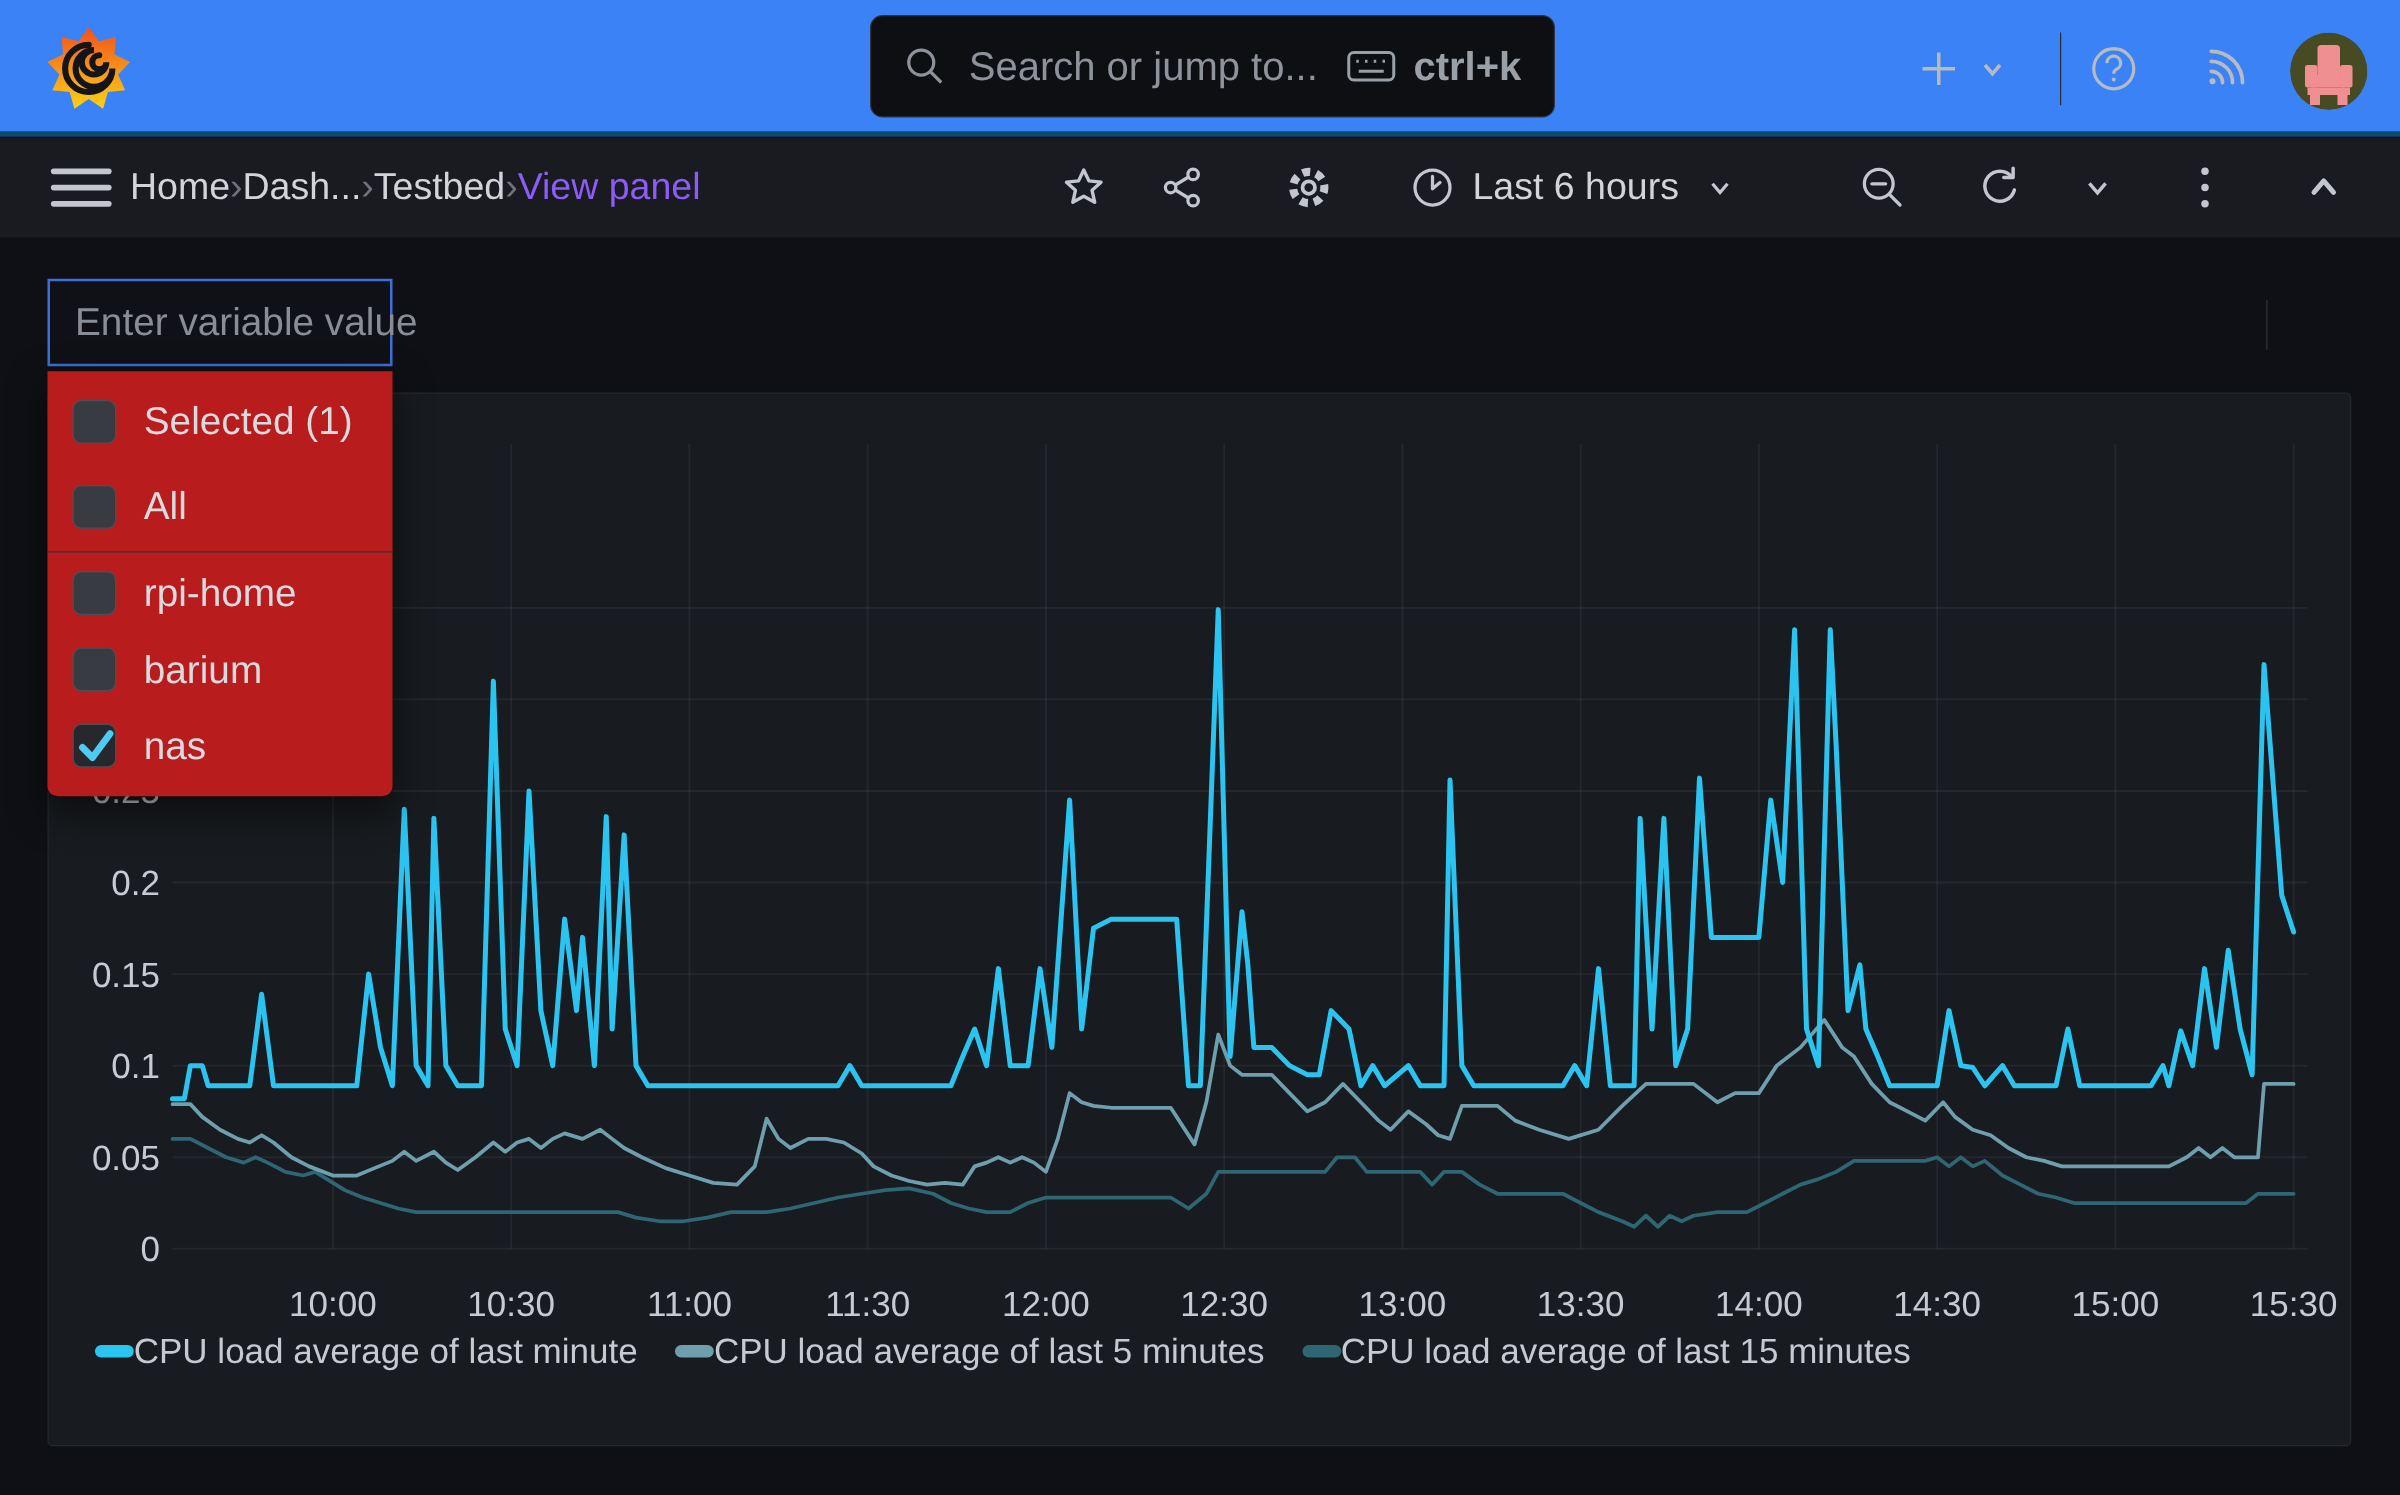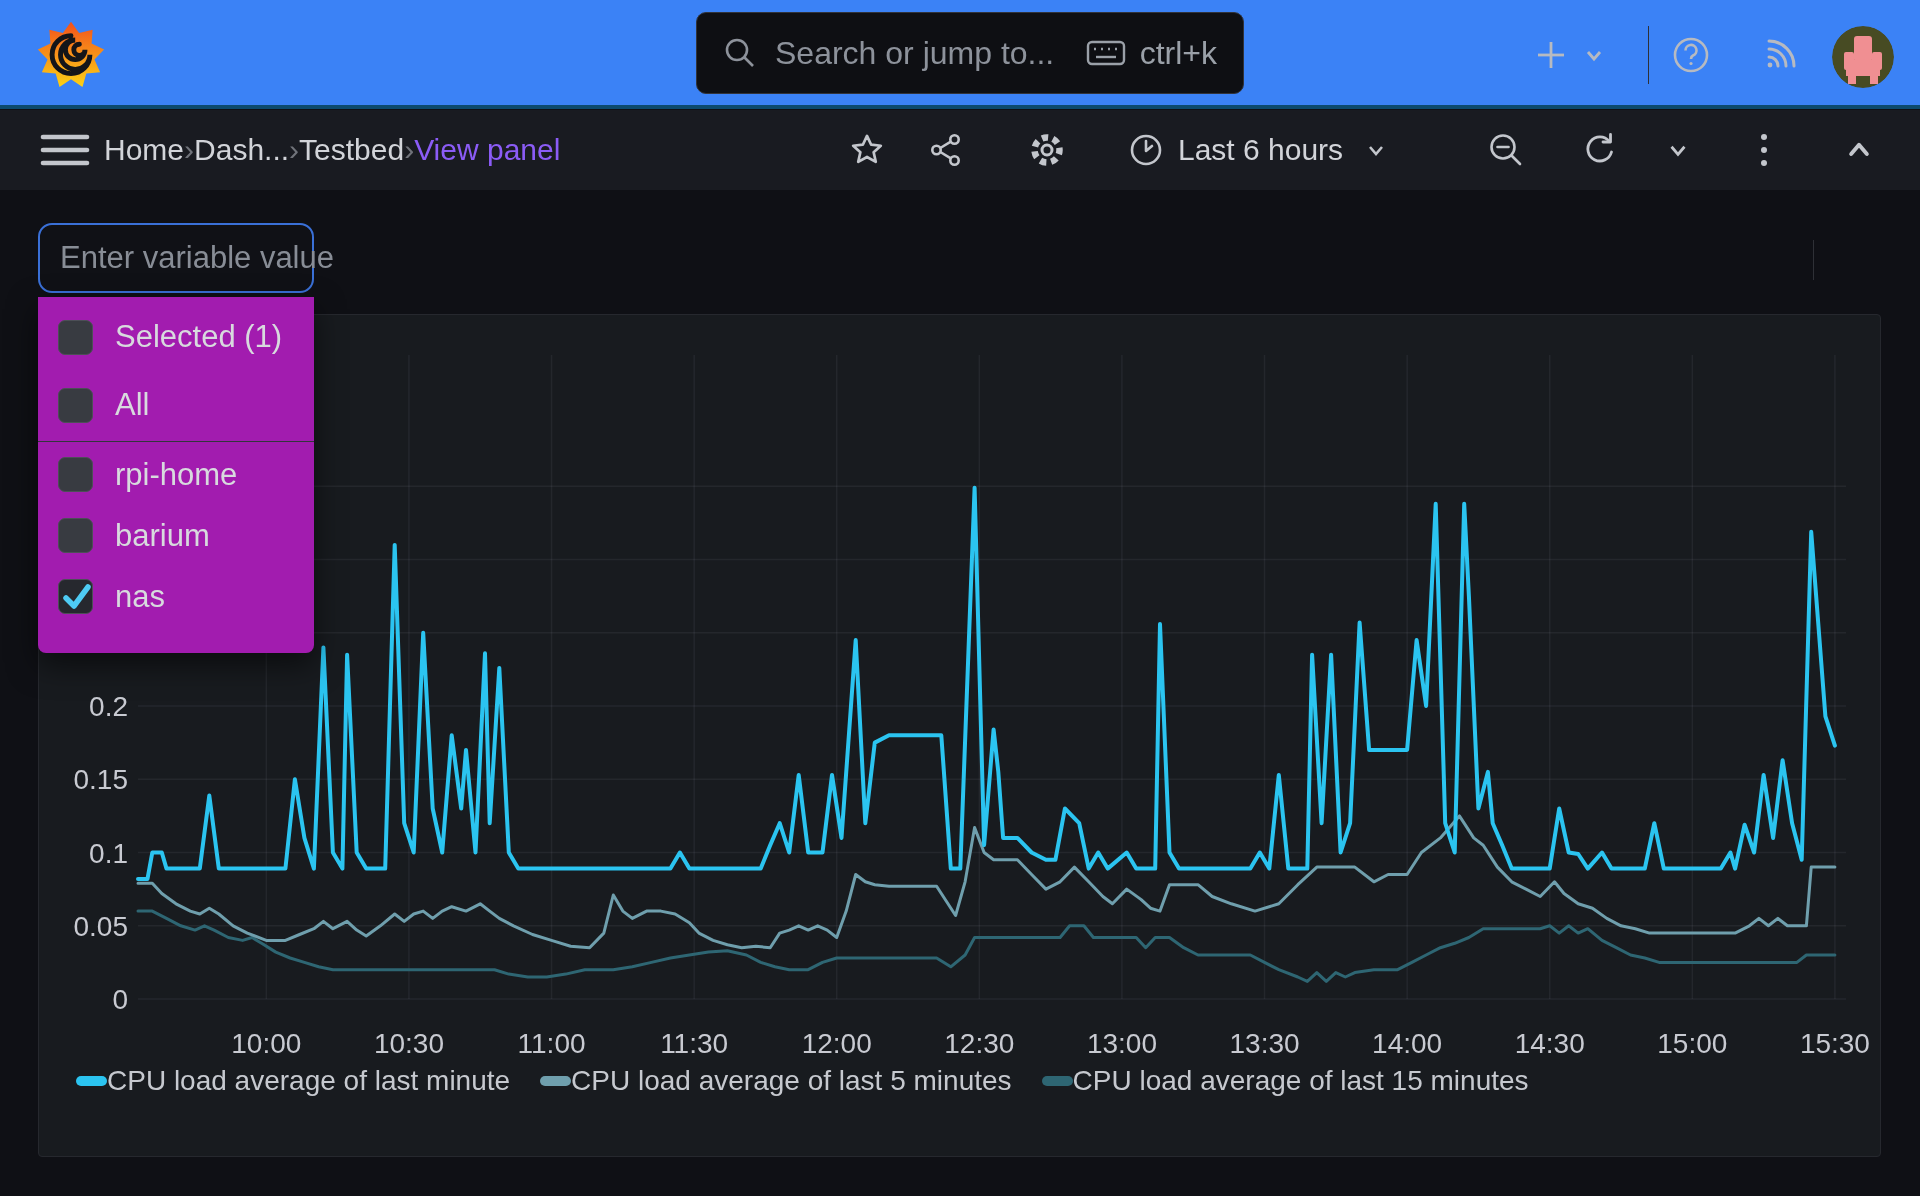--- a/index.html
+++ b/index.html
@@ -12,46 +12,46 @@
   .navbar { position:absolute; left:0; top:0; width:1920px; height:109px;
             background:#3b82f6; border-bottom:4px solid #0c4a6e; z-index:30; }
   .logo { position:absolute; left:36px; top:18px; width:70px; height:72px; }
   .searchbox { position:absolute; left:696px; top:12px; width:548px; height:82px;
                background:#0e0f13; border:1px solid #31333a; border-radius:10px;
                display:flex; align-items:center; font-size:32px; color:#8d929b; cursor:text; }
   .searchbox .mag { margin-left:26px; }
   .searchbox .ph { margin-left:18px; white-space:nowrap; }
   .searchbox .sp { flex:1; }
   .searchbox .kbd { margin-right:14px; }
-  .searchbox .sc { margin-right:26px; color:#9aa0a8; }
+  .searchbox .sc { margin-right:26px; color:#9aa0a8;font-weight:bold; }
   .nav-ic { position:absolute; top:0; height:109px; display:flex; align-items:center; cursor:pointer; }
   .vdiv { position:absolute; width:1px; background:#2e3036; }
   .avatar { position:absolute; left:1832px; top:26px; width:62px; height:62px; border-radius:50%;
             overflow:hidden; cursor:pointer; }
 
   
   .toolbar { position:absolute; left:0; top:110px; width:1920px; height:80px;
              background:#191b21; z-index:30; }
   .tb { position:absolute; top:0; height:80px; display:flex; align-items:center; }
   .crumbs { left:104px; font-size:30px; }
   .crumb { color:#d2d4d9; cursor:pointer; white-space:nowrap; }
   .crumb.last { color:#8b5cf6; }
   .csep { color:#70737a; font-size:30px; }
   .timetxt { font-size:30px; color:#d2d4d9; white-space:nowrap; }
   .icbtn { cursor:pointer; display:flex; align-items:center; }
 
   
   .varinput { position:absolute; left:38px; top:223px; width:276px; height:70px;
-              border:2px solid #3a70d7; border-radius:14px; background:#101116;
+              border:2px solid #3a70d7; border-radius:0; background:#101116;
               display:flex; align-items:center; z-index:40; cursor:text; }
   .caret-bar { width:2px; height:38px; background:#cdd0d6; margin-left:14px; }
   .varinput .ph { margin-left:6px; font-size:31px; color:#888d96; white-space:nowrap; }
-  .dropdown { position:absolute; left:38px; top:297px; width:276px; background:#a21caf;
+  .dropdown { position:absolute; left:38px; top:297px; width:276px; background:#b91c1c;
               border-radius:0 0 8px 8px; box-shadow:0 12px 30px rgba(0,0,0,.55);
-              z-index:40; padding:6px 0 26px 0; }
+              z-index:40; padding:6px 0 10px 0; }
   .opt { display:flex; align-items:center; padding-left:20px; cursor:pointer; }
   .opt.tall { height:68px; }
   .opt.short { height:61px; }
   .opt .label { margin-left:22px; font-size:31px; color:#d8dade; }
   .ddiv { height:1px; background:#33353b; margin:2px 0; }
   .cb { width:35px; height:35px; border-radius:7px; background:#383b41;
         border:1px solid #4c4f56; position:relative; flex:none; }
   .cb svg { position:absolute; left:-2px; top:-4px; display:none; }
   .opt.checked .cb { background:#26282e; }
   .opt.checked .cb svg { display:block; }

